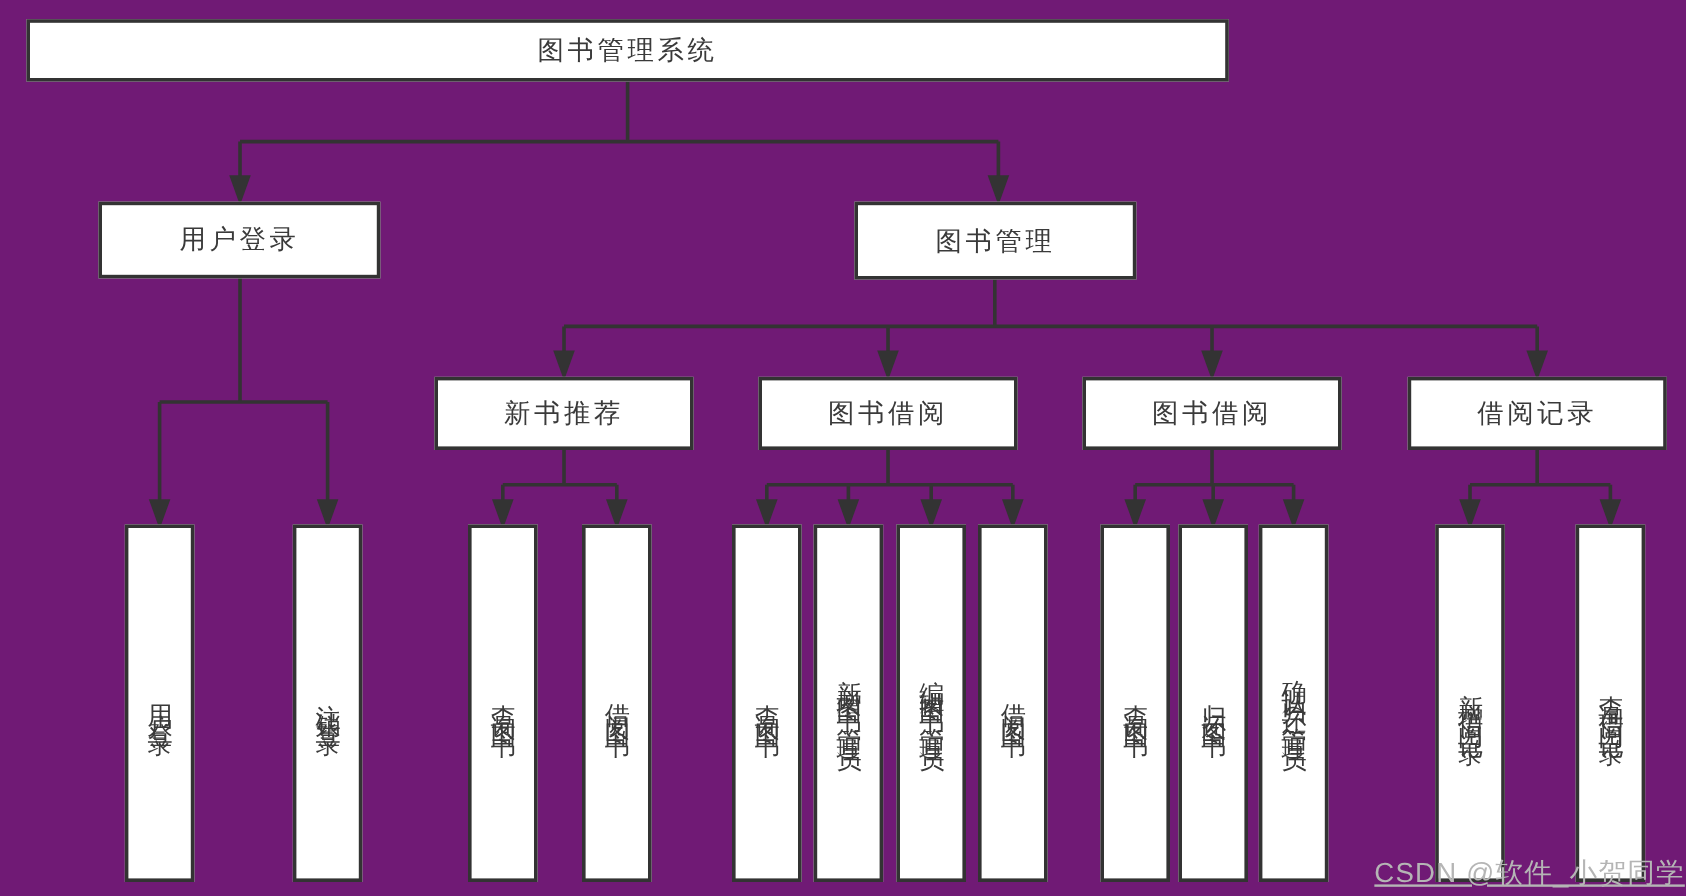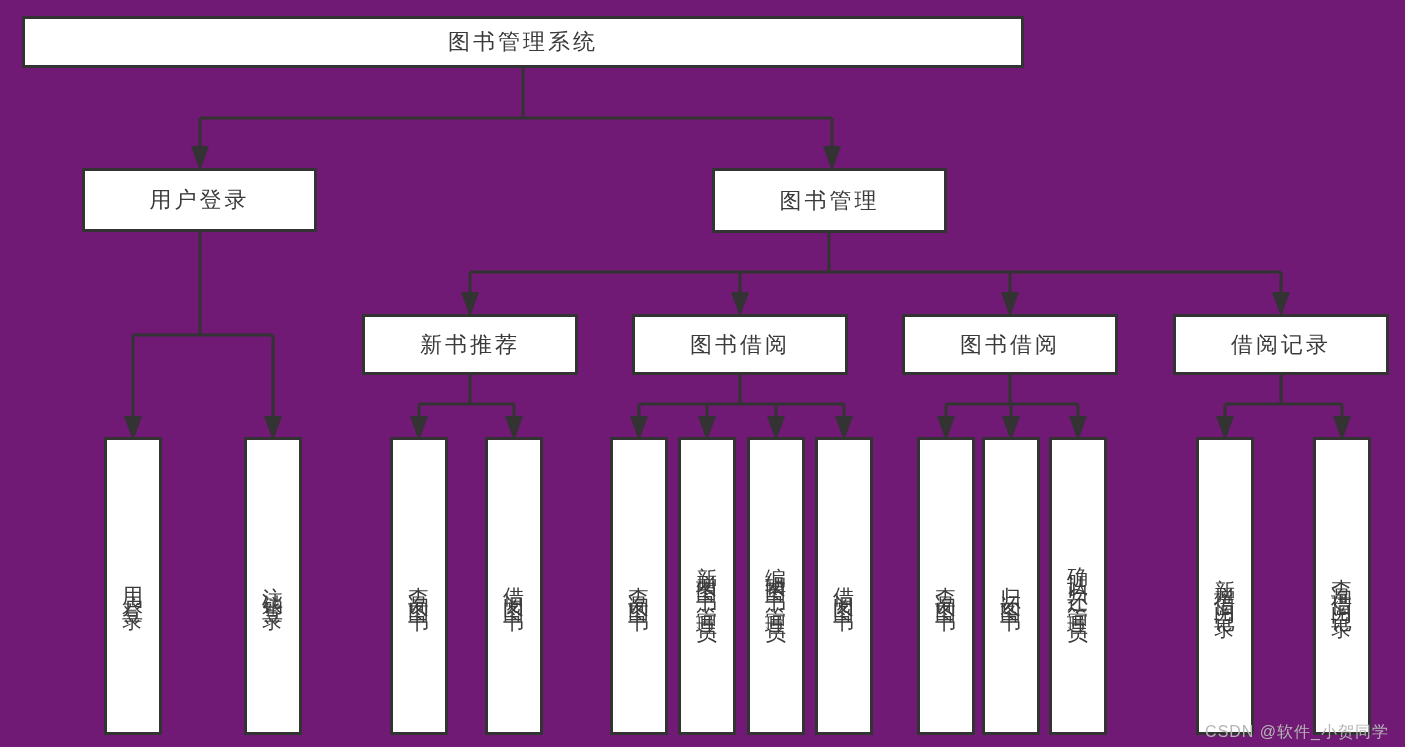--- a/index.html
+++ b/index.html
@@ -12,22 +12,23 @@
   .wires polygon{fill:#333333;stroke:none;}
   .box{
     position:absolute;box-sizing:border-box;border:3px solid #333333;background:#ffffff;
     display:flex;align-items:center;justify-content:center;
   }
   .box.h .lbl{font-size:22px;letter-spacing:3px;white-space:nowrap;}
   .box.v .vtxt{
     writing-mode:vertical-rl;font-size:21px;letter-spacing:8px;line-height:1;white-space:nowrap;
   }
   .watermark{
-    position:absolute;right:16px;bottom:4px;color:#b5b5b5;font-size:16px;letter-spacing:1px;
+    position:absolute;right:1px;bottom:4px;color:#b5b5b5;font-size:23px;letter-spacing:1px;
     white-space:nowrap;
+    text-decoration:underline;
   }
 </style>
 </head>
 <body>
 
 <div class="stage">
 
   <svg class="wires" viewBox="0 0 1405 747" aria-hidden="true">
 
     <path d="M523 68 V118 M200 118 H832 M200 118 V147 M832 118 V147"></path>

